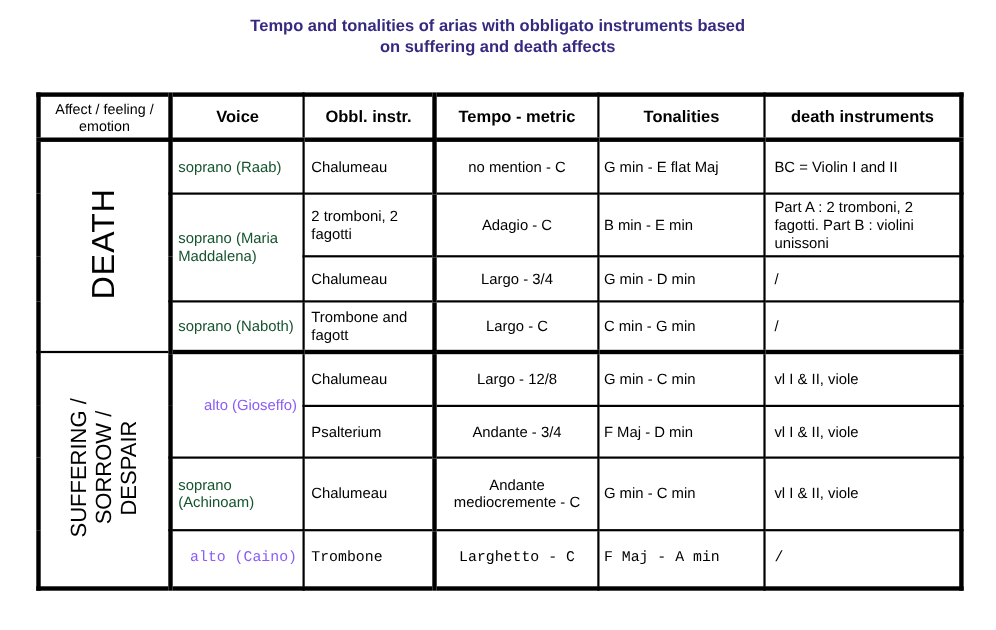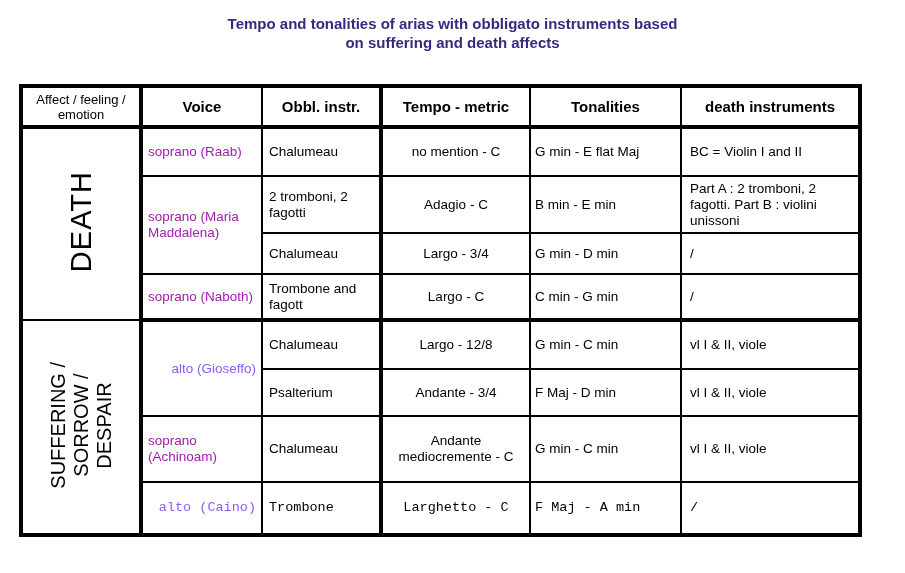--- a/index.html
+++ b/index.html
@@ -13,21 +13,21 @@
   .screen { position: relative; width: 905px; height: 573px; overflow: hidden; background:#fff; }
 
   .page-title {
     position: absolute; top: 14px; left: 0; width: 905px;
     text-align: center; font-weight: bold;
     font-size: 15px; line-height: 19px;
     color: #362a80;
   }
 
   table.aria-table {
-    position: absolute; left: 19px; top: 84px;
+    position: absolute; left: 33px; top: 84px;
     border-collapse: collapse; table-layout: fixed;
     border: 4px solid #000;
     padding-left: 14px;
   }
   .aria-table col.c-affect { width: 120px; }
   .aria-table col.c-voice  { width: 121px; }
   .aria-table col.c-obbl   { width: 119px; }
   .aria-table col.c-tempo  { width: 149px; }
   .aria-table col.c-tonal  { width: 151px; }
   .aria-table col.c-other  { width: 179px; }
@@ -68,21 +68,21 @@
     white-space: nowrap;
   }
   .death-label { font-size: 29px; line-height: 32px; letter-spacing: 1px; }
   .suffering-label { font-size: 20px; line-height: 23px; }
 
   td.tempo-cell { text-align: center; padding: 2px 4px; }
   td.voice-cell { padding: 2px 5px; }
   td.tonal-cell { padding: 2px 4px; }
   td.other-cell { padding: 2px 8px; }
 
-  .voice-soprano { color: #a21caf; }
+  .voice-soprano { color: #14532d; }
   .voice-alto { color: #8b5cf6; text-align: right; }
 </style>
 </head>
 <body>
 
 <div class="screen">
 
   <div class="page-title">
     <div>Tempo and tonalities of arias with obbligato instruments based</div>
     <div>on suffering and death affects</div>

